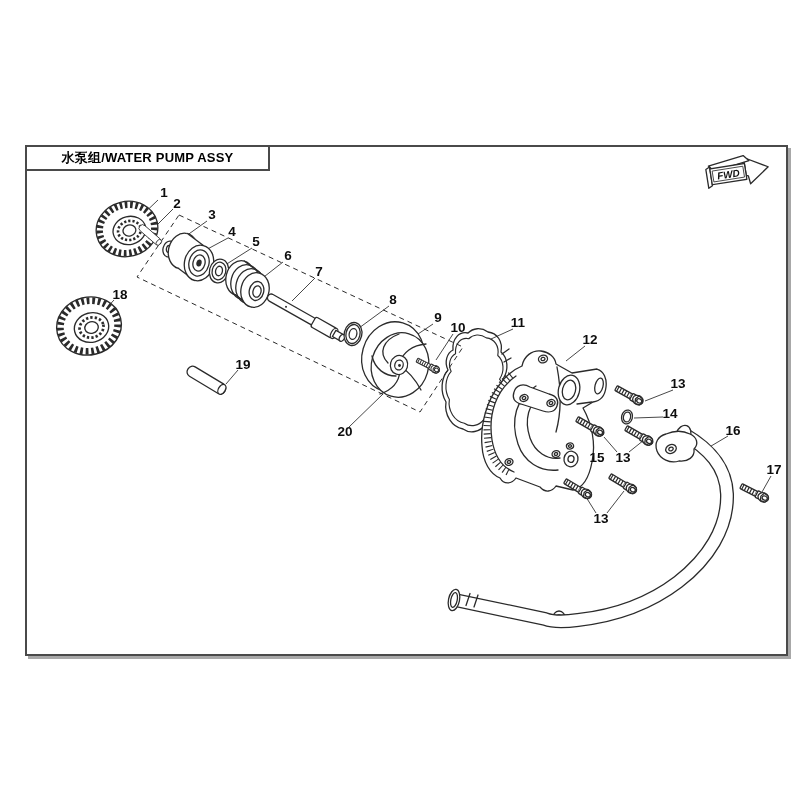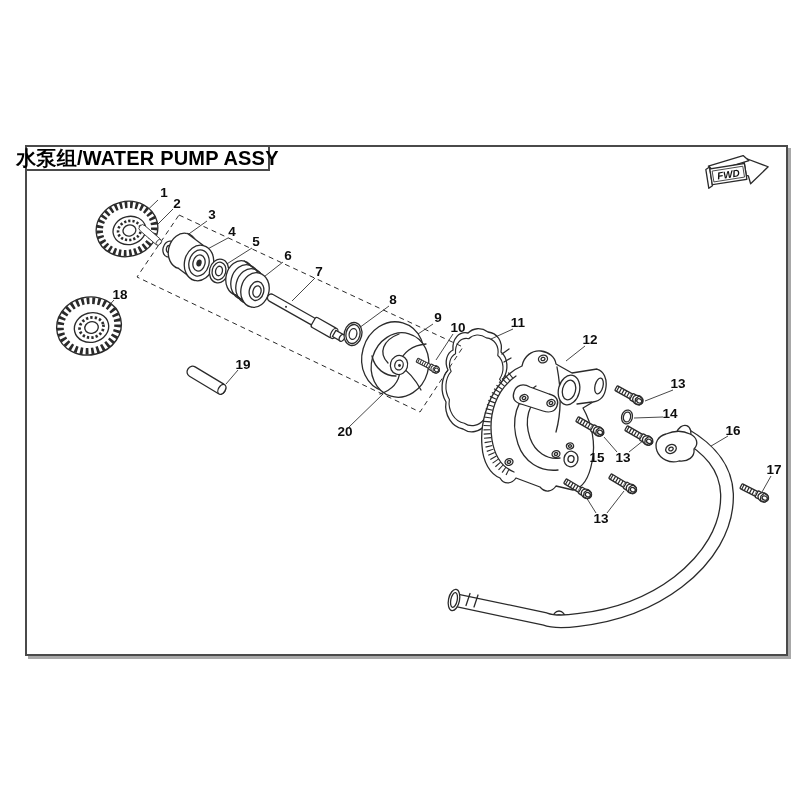--- a/index.html
+++ b/index.html
@@ -10,21 +10,21 @@
   .frame {
     position:absolute; left:25px; top:145px; width:763px; height:511px;
     border:2px solid #4a4a4a; box-sizing:border-box;
     box-shadow:3px 3px 0 #a8a8a8; background:transparent;
   }
   .titlebox {
     position:absolute; left:25px; top:145px; width:245px; height:26px;
     border:2px solid #4a4a4a; box-sizing:border-box; background:#fff;
     display:flex; align-items:center; justify-content:center;
   }
-  .titlebox span { font-weight:bold; font-size:20px; color:#000; letter-spacing:0.2px; white-space:nowrap; }
+  .titlebox span { font-weight:bold; font-size:13px; color:#000; letter-spacing:0.2px; white-space:nowrap; }
   svg.diagram { position:absolute; left:0; top:0; }
   .ln  { fill:none; stroke:#2b2b2b; stroke-width:1.3; stroke-linecap:round; stroke-linejoin:round; }
   .fw  { fill:#ffffff; stroke:#2b2b2b; stroke-width:1.3; stroke-linecap:round; stroke-linejoin:round; }
   .teeth { fill:none; stroke:#2b2b2b; stroke-width:6.5; stroke-dasharray:2.6,2.6; }
   .spline { fill:none; stroke:#2b2b2b; stroke-width:2.6; stroke-dasharray:2.2,2; }
   .hatch { fill:none; stroke:#2b2b2b; stroke-width:7; stroke-dasharray:1.1,3; }
   .thr { stroke:#2b2b2b; stroke-width:5; stroke-dasharray:1.2,1.7; }
   .ldr { stroke:#333; stroke-width:0.9; fill:none; }
   .dash { fill:none; stroke:#2b2b2b; stroke-width:1; stroke-dasharray:5,4; }
   text.lbl { font-family:"Liberation Sans",sans-serif; font-weight:700; font-size:13.5px; fill:#0d0d0d; text-anchor:middle; }

